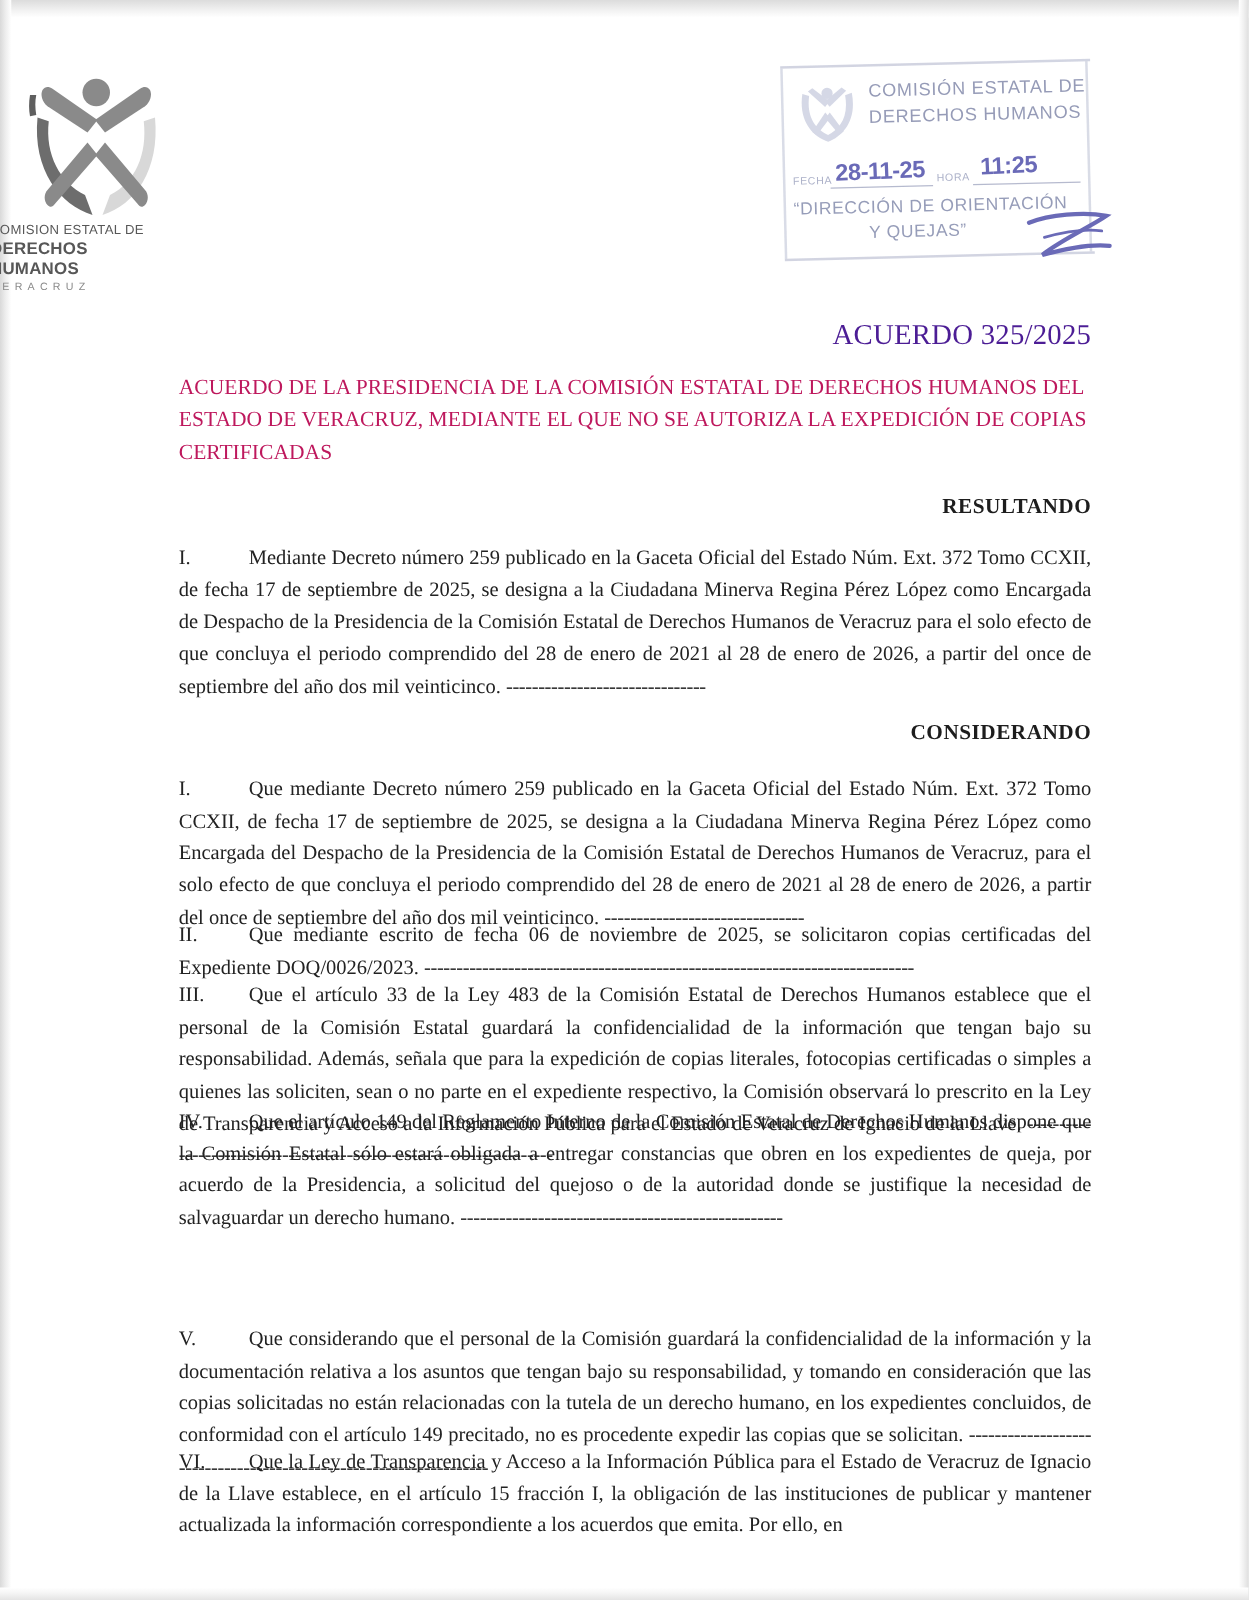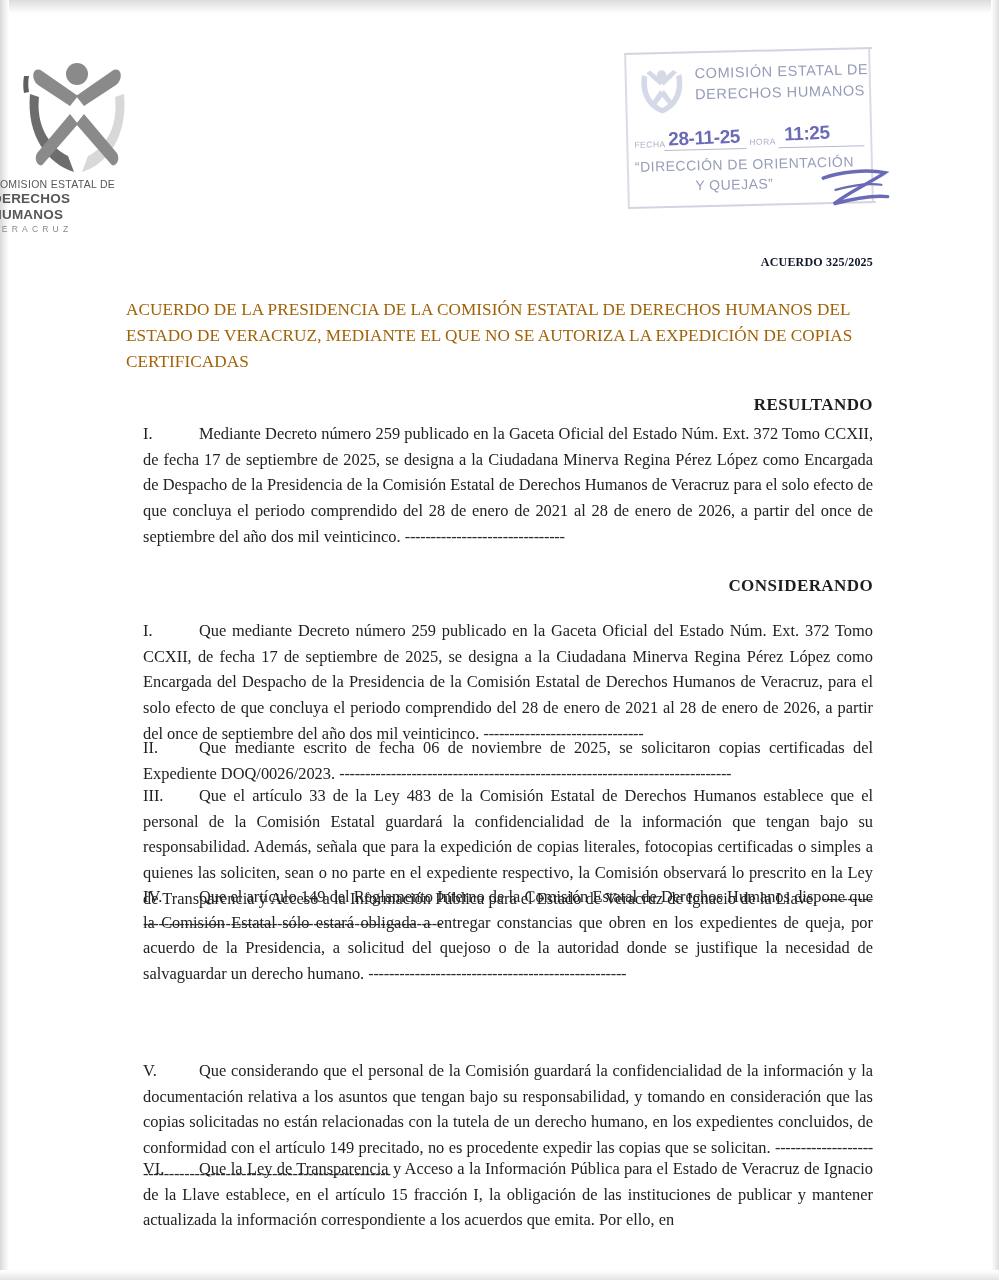--- a/index.html
+++ b/index.html
@@ -162,33 +162,33 @@
     height: 48px;
   }
 
   
   .doc-number {
     position: absolute;
     left: 143px;
     top: 255px;
     width: 730px;
     text-align: right;
-    font-size: 12px;
-    font-weight: bold;
+    font-size: 23px;
+    font-weight: normal;
     letter-spacing: 0.2px;
-    color: #0f172a;
+    color: #4c1d95;
   }
   .doc-title {
     position: absolute;
-    left: 126px;
+    left: 143px;
     top: 297px;
     width: 730px;
     font-size: 17.2px;
     line-height: 1.52;
-    color: #a16207;
+    color: #be185d;
     letter-spacing: 0.05px;
   }
   .section-heading {
     position: absolute;
     left: 143px;
     width: 730px;
     text-align: right;
     font-size: 17px;
     font-weight: bold;
     letter-spacing: 0.4px;
@@ -208,21 +208,21 @@
     color: #222;
   }
   .para .num {
     display: inline-block;
     min-width: 56px;
   }
   .fill {
     letter-spacing: -0.3px;
     color: #2a2a2a;
   }
-  .p-r1  { top: 421px; }
+  .p-r1  { top: 433px; }
   .p-c1  { top: 618px; }
   .p-c2  { top: 735px; }
   .p-c3  { top: 783px; }
   .p-c4  { top: 884px; }
   .p-c5  { top: 1058px; }
   .p-c6  { top: 1156px; }
 </style>
 </head>
 <body>
 

